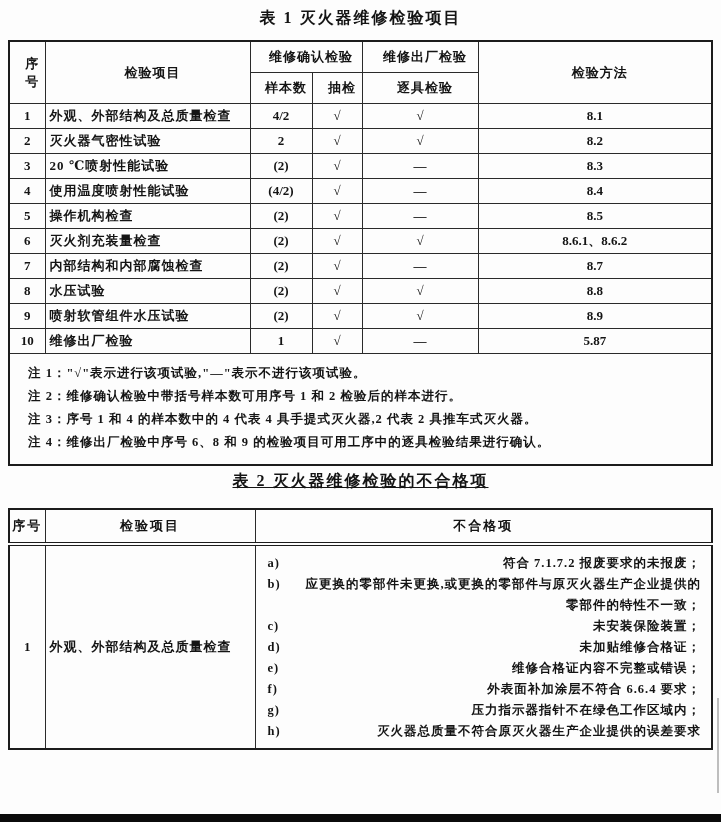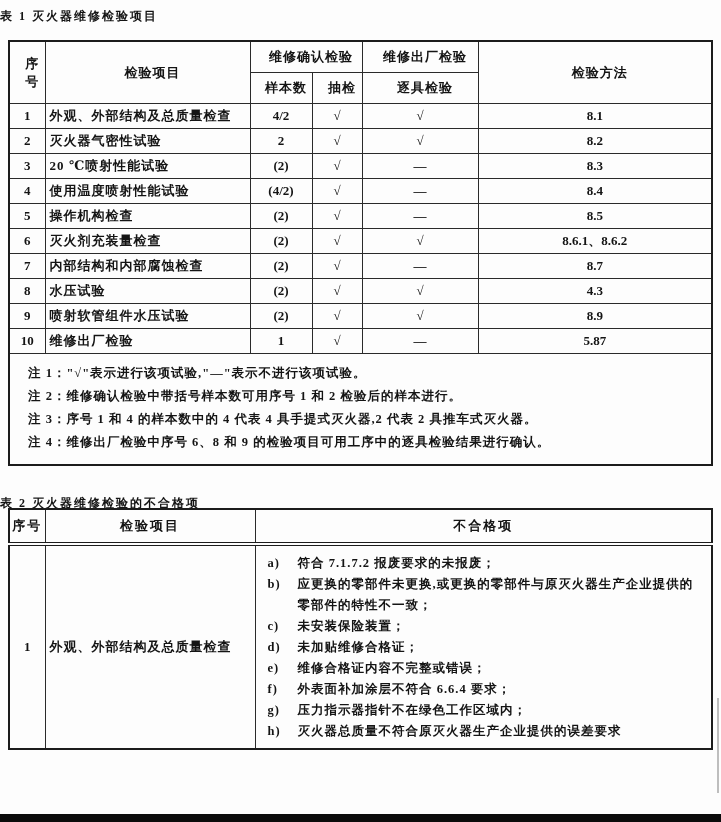--- a/index.html
+++ b/index.html
@@ -4,24 +4,24 @@
 <style>
   html,body { margin:0; padding:0; }
   body {
     width:721px; height:822px; position:relative;
     background:#fdfdfd; overflow:hidden;
     font-family:"Liberation Serif","DejaVu Serif",serif;
     color:#141414;
   }
   .doc-title {
     position:absolute; left:0; width:100%;
-    text-align:left; font-weight:bold; font-size:12px; letter-spacing:2px;
+    text-align:center; font-weight:bold; font-size:16px; letter-spacing:2px;
   }
   #title1 { top:8px; }
-  #title2 { top:495px; }
+  #title2 { top:471px;text-decoration:underline; }
 
   table {
     position:absolute; left:8px; width:705px;
     border-collapse:collapse; table-layout:fixed;
     border:2px solid #1c1c1c;
   }
   #table1 { top:40px; }
   #table2 { top:508px; }
 
   th, td {
@@ -41,21 +41,21 @@
   .note-line { white-space:nowrap; }
 
   #table2 thead th { height:32px; letter-spacing:2px; border-bottom:4px double #1c1c1c; }
   #table2 td.no-cell, #table2 td.item-cell { vertical-align:middle; }
   .defect-cell { text-align:left; padding:7px 10px 6px 12px; }
   .defect-item {
     display:flex; align-items:flex-start;
     font-size:12.5px; line-height:21px; letter-spacing:1px;
   }
   .defect-key { width:30px; flex-shrink:0; }
-  .defect-text { flex:1; }
+  .defect-text { flex:1;text-align:right; }
 
   .bottom-bar {
     position:absolute; left:0; bottom:0; width:100%; height:8px;
     background:#0b0b0b;
   }
   .edge-line {
     position:absolute; right:2px; top:698px; width:2px; height:95px;
     background:#8a8a8a; opacity:.55;
   }
 </style>
@@ -143,21 +143,21 @@
       <td>√</td>
       <td>—</td>
       <td>8.7</td>
     </tr>
     <tr>
       <td class="no-cell">8</td>
       <td class="item-cell">水压试验</td>
       <td>(2)</td>
       <td>√</td>
       <td>√</td>
-      <td>4.3</td>
+      <td>8.8</td>
     </tr>
     <tr>
       <td class="no-cell">9</td>
       <td class="item-cell">喷射软管组件水压试验</td>
       <td>(2)</td>
       <td>√</td>
       <td>√</td>
       <td>8.9</td>
     </tr>
     <tr>

